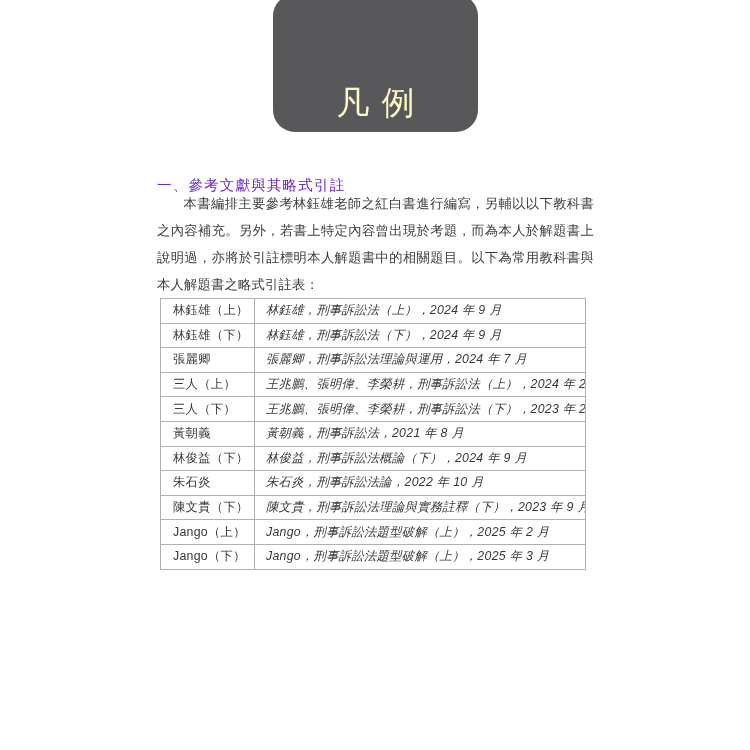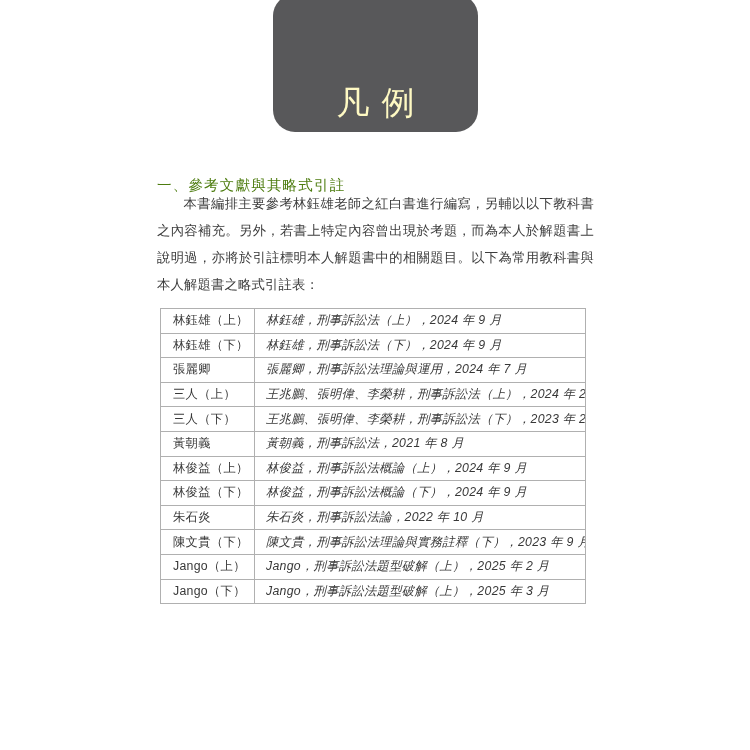--- a/index.html
+++ b/index.html
@@ -34,39 +34,39 @@
     margin-right: -12px; 
     padding-bottom: 13px;
     line-height: 1;
   }
   .section-heading {
     position: absolute;
     left: 157px;
     top: 176px;
     font-size: 14.5px;
     letter-spacing: 1.2px;
-    color: #4d7c0f;
+    color: #6d28d9;
     white-space: nowrap;
   }
   .intro-paragraph {
     position: absolute;
     left: 157px;
     top: 190px;
     width: 437px;
     font-size: 13.3px;
     line-height: 27px;
     letter-spacing: 0.2px;
     text-align: justify;
     text-indent: 2em;
     color: #3d3d3d;
   }
   table.citation-table {
     position: absolute;
     left: 160px;
-    top: 308px;
+    top: 298px;
     width: 426px;
     border-collapse: collapse;
     table-layout: fixed;
     border: 1px solid #999999;
   }
   table.citation-table td {
     border: 1px solid #b0b0b0;
     height: 23.6px;
     font-size: 12.3px;
     color: #383838;
@@ -124,24 +124,20 @@
         <td class="abbr-cell">三人（下）</td>
         <td class="citation-cell">王兆鵬、張明偉、李榮耕，刑事訴訟法（下），2023 年 2 月</td>
       </tr>
 
       <tr>
         <td class="abbr-cell">黃朝義</td>
         <td class="citation-cell">黃朝義，刑事訴訟法，2021 年 8 月</td>
       </tr>
 
 
-      <tr>
-        <td class="abbr-cell">林俊益（上）</td>
-        <td class="citation-cell">林俊益，刑事訴訟法概論（上），2024 年 9 月</td>
-      </tr>
 
       <tr>
         <td class="abbr-cell">林俊益（下）</td>
         <td class="citation-cell">林俊益，刑事訴訟法概論（下），2024 年 9 月</td>
       </tr>
 
       <tr>
         <td class="abbr-cell">朱石炎</td>
         <td class="citation-cell">朱石炎，刑事訴訟法論，2022 年 10 月</td>
       </tr>

